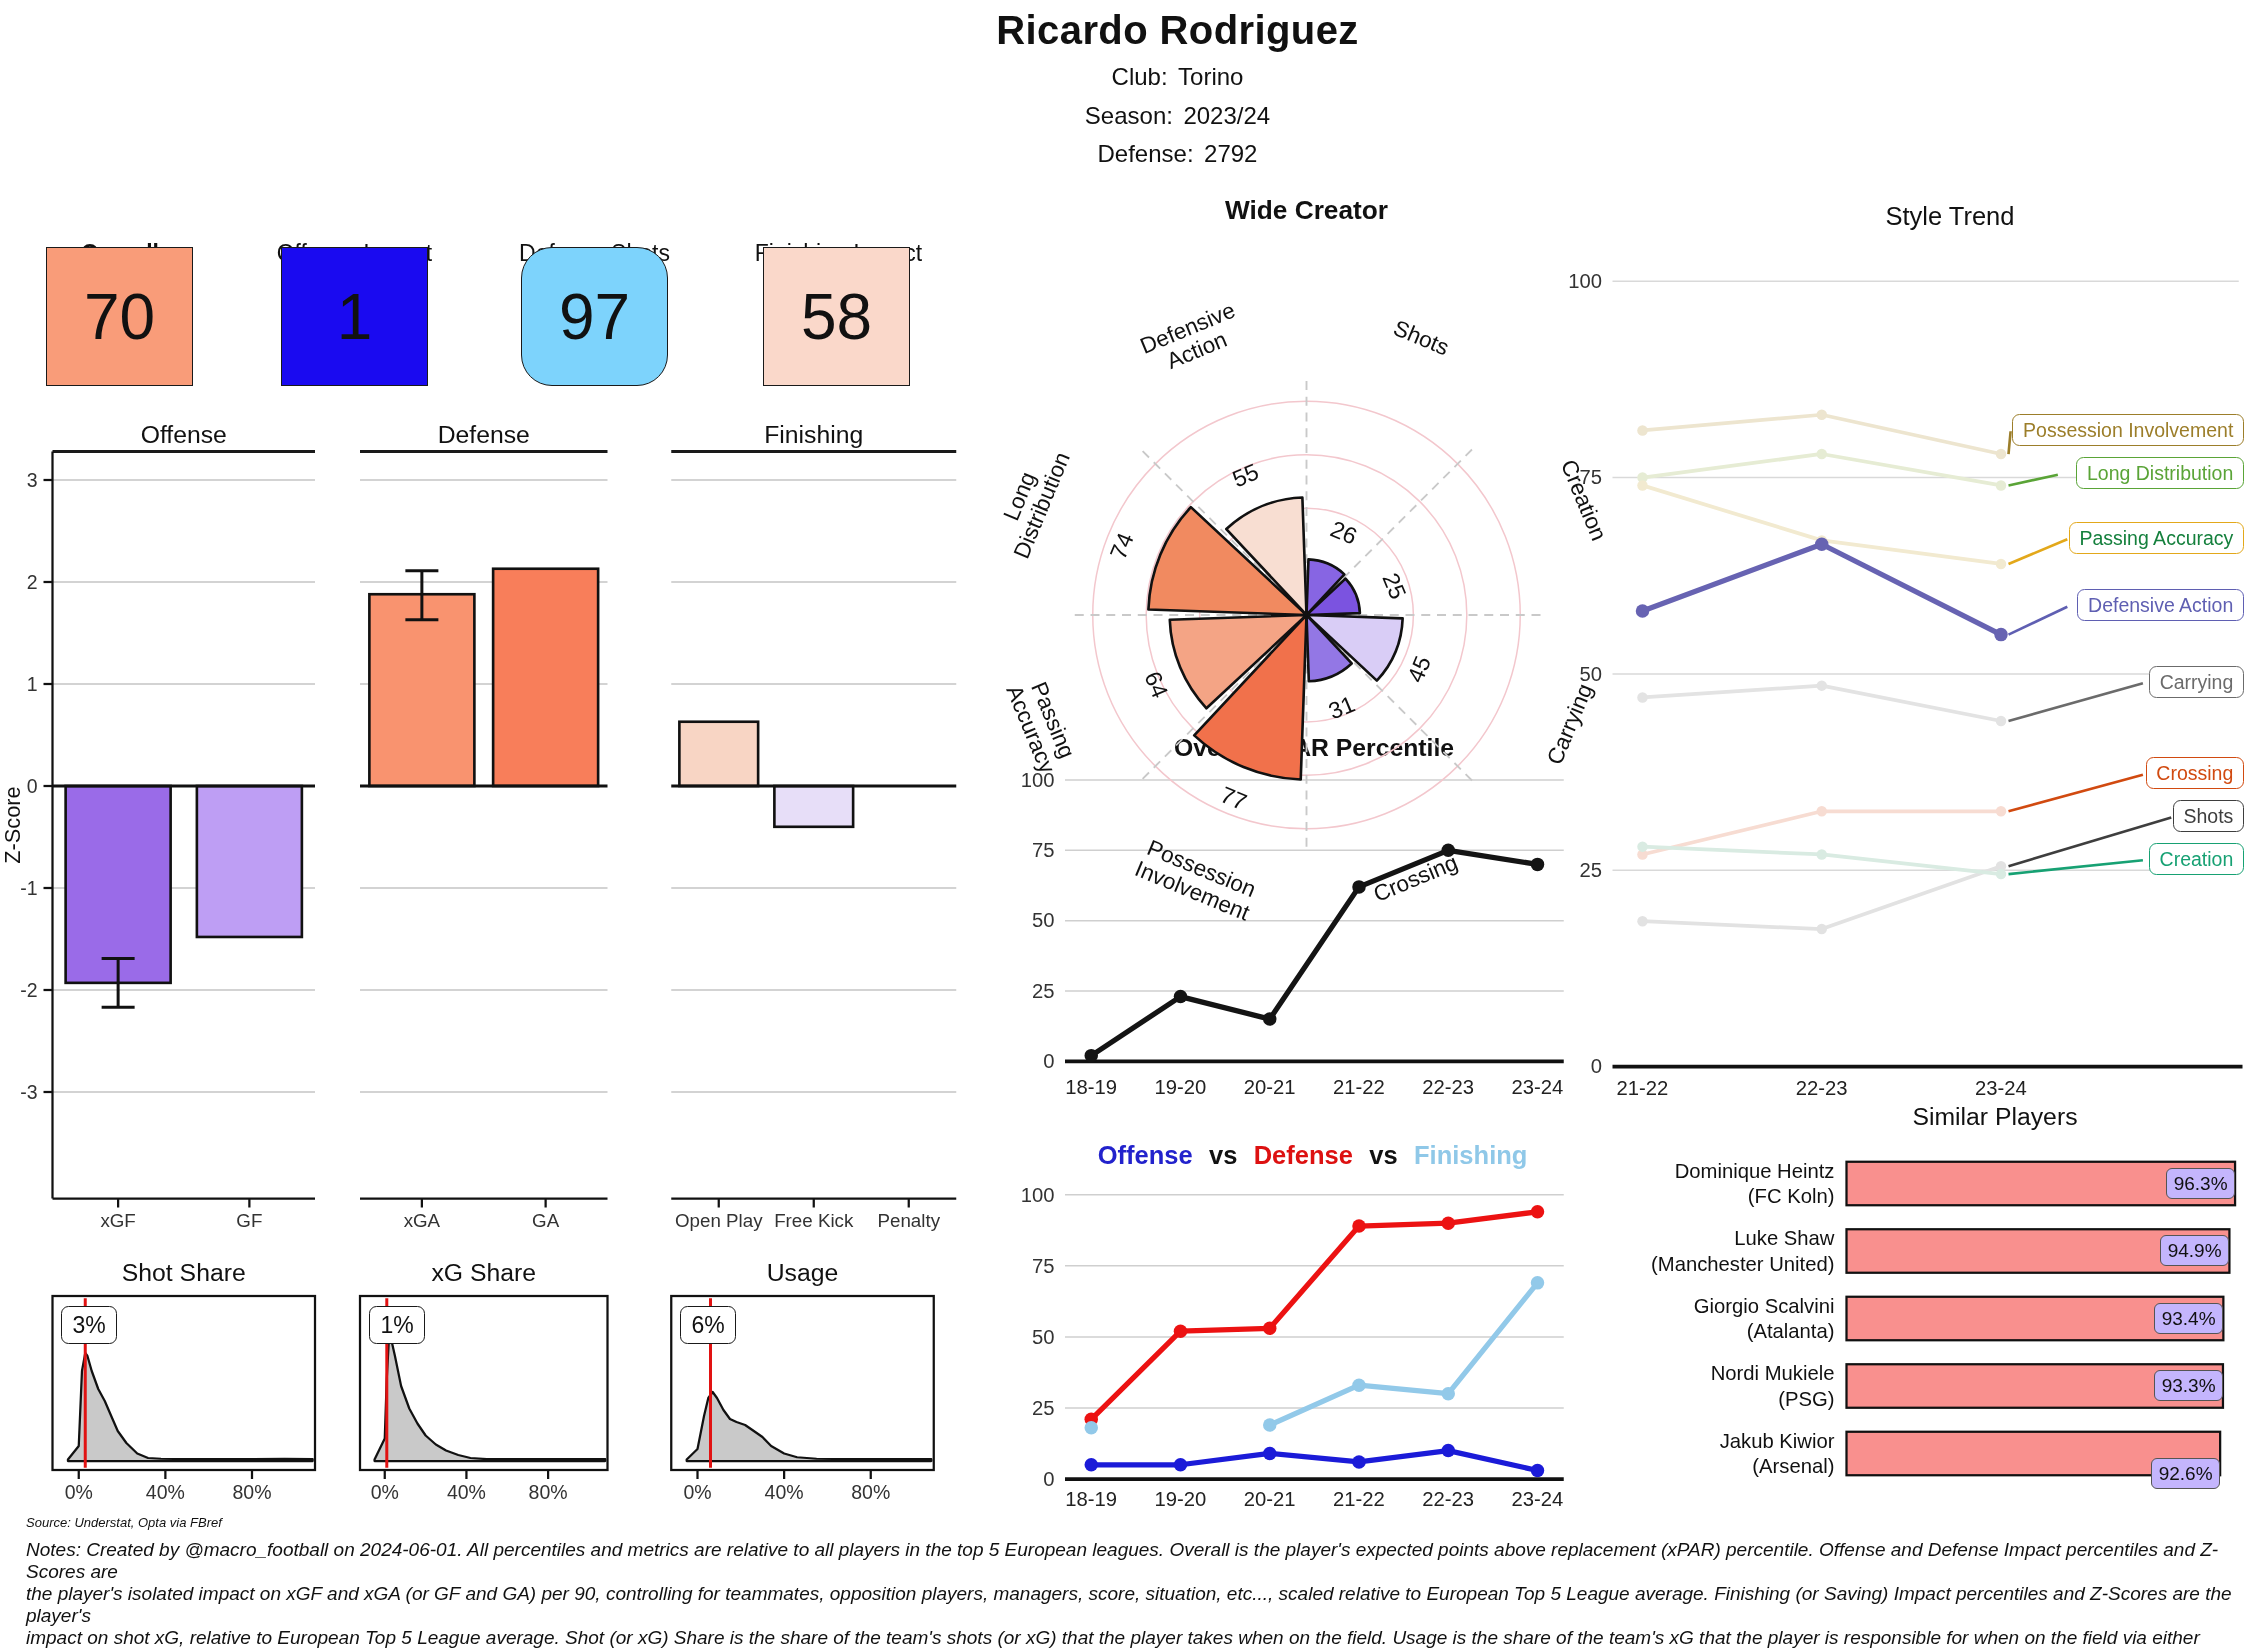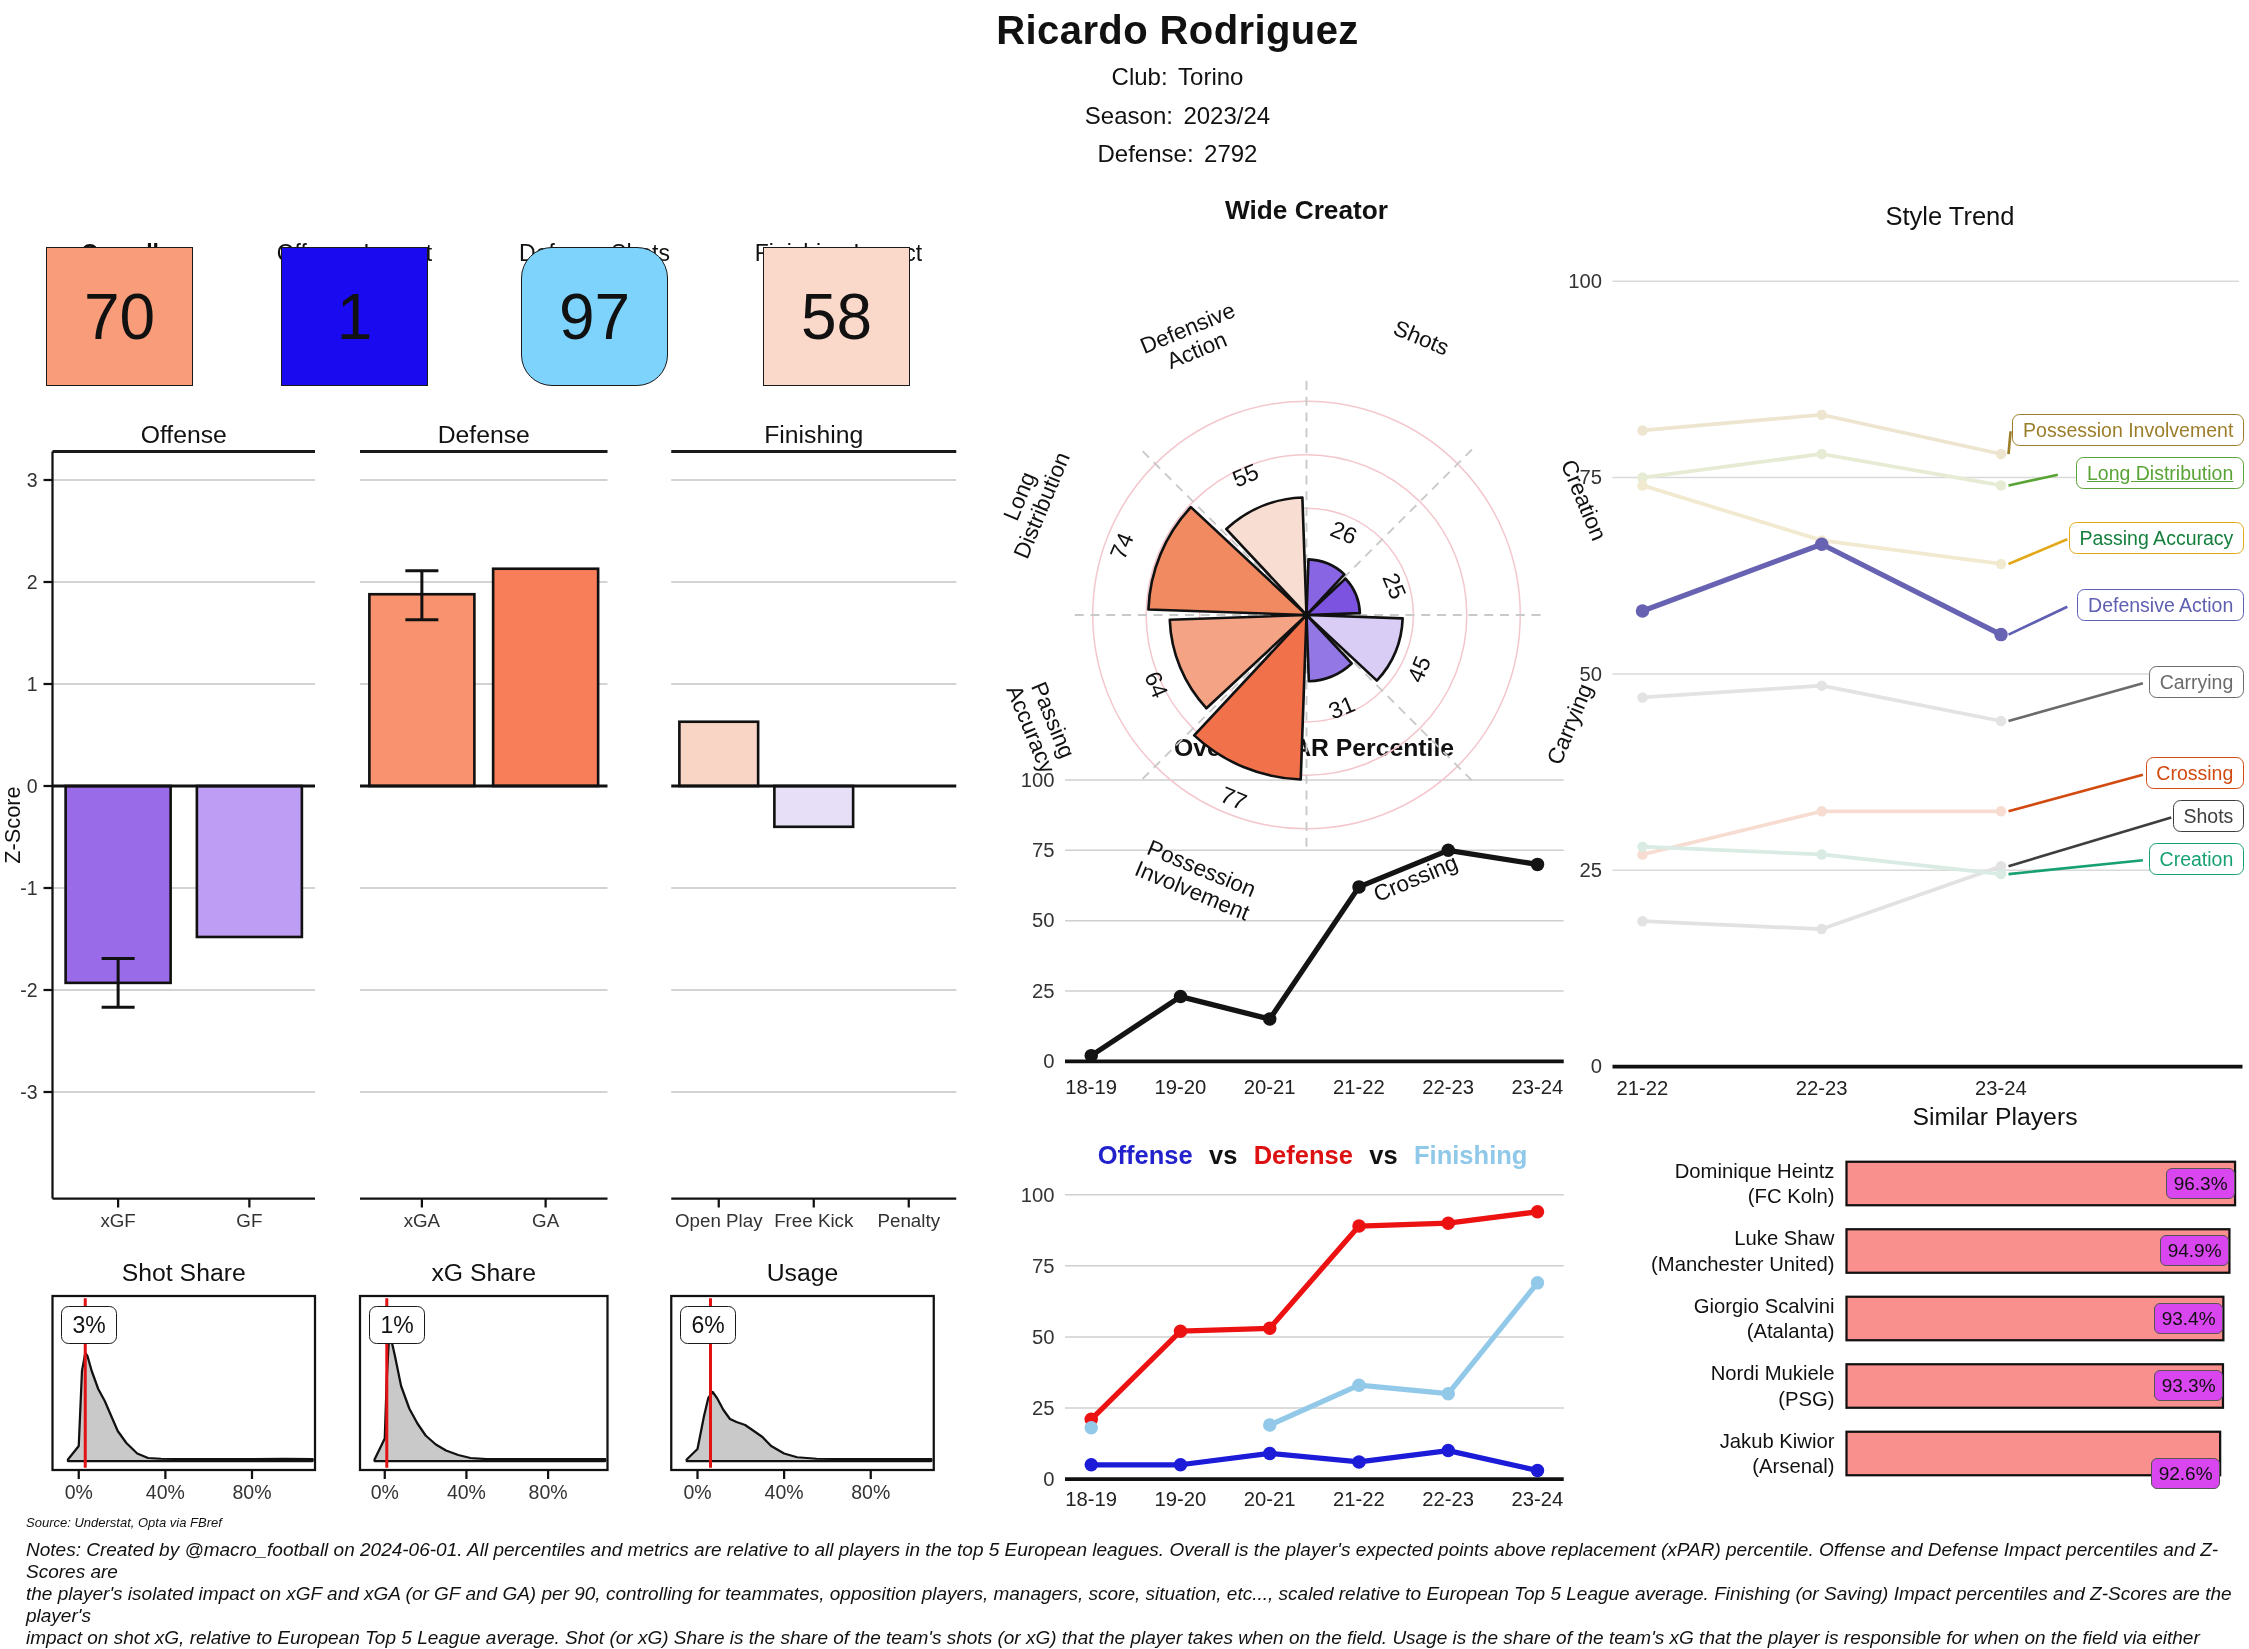--- a/index.html
+++ b/index.html
@@ -11,21 +11,21 @@
   svg text { font-family:"Liberation Sans", sans-serif; }
   .abs { position:absolute; }
   #header { left:0; top:7.5px; width:2355px; text-align:center; }
   #header .ttl { font-size:40px; font-weight:bold; letter-spacing:0.4px; }
   #header .sub { font-size:24px; margin-top:10.5px; }
   #header .sub .lbl { margin-right:10.5px; }
   .card-label { font-size:23px; text-align:center; width:195px;margin-top:36px; }
   .card { width:147px; height:139px; border:1.9px solid #1a1a1a; display:flex; align-items:center; justify-content:center; font-size:64px; }
   .dbadge { border:1.9px solid #1a1a1a; border-radius:7.5px; background:#fff; font-size:23px; padding:4.5px 10.5px; }
   .stylebox { border:1.9px solid; border-radius:7.5px; background:#fff; font-size:19.5px; padding:3.7px 9.7px; white-space:nowrap; }
-  .simbadge { border:1.5px solid #555; border-radius:6px; background:#d946ef; font-size:19px; padding:3.7px 6.7px; color:#111; }
+  .simbadge { border:1.5px solid #555; border-radius:6px; background:#c4b5fd; font-size:19px; padding:3.7px 6.7px; color:#111; }
   #ovdf-title { left:1050px; top:1141px; width:525px; text-align:center; font-size:25.5px; font-weight:bold; }
   #ovdf-title span { margin:0 8.2px; }
   #source-line { left:26px; top:1515px; font-size:13px; font-style:italic; }
   #notes-block { left:26px; top:1539px; width:2212px; font-size:19px; font-style:italic; line-height:22px; white-space:pre-line; }
 </style>
 </head>
 <body>
 
 <div id="page">
 
@@ -372,21 +372,21 @@
   <div class="abs card" style="left: 521px; top: 247px; background: #7dd3fc; border-radius: 31px;">97</div>
   <div class="abs card" style="left: 763px; top: 247px; background: rgb(250, 216, 202);">58</div>
 
   <div class="abs dbadge" style="left:61px;top:1306px">3%</div>
   <div class="abs dbadge" style="left:369px;top:1306px">1%</div>
   <div class="abs dbadge" style="left:680px;top:1306px">6%</div>
 
   <div id="ovdf-title" class="abs"><span style="color: rgb(34, 34, 204);">Offense</span><span style="color: rgb(17, 17, 17);">vs</span><span style="color: rgb(221, 17, 17);">Defense</span><span style="color: rgb(17, 17, 17);">vs</span><span style="color: rgb(143, 200, 232);">Finishing</span></div>
   <div id="style-labels">
       <div class="abs stylebox" style="right: 6px; top: 414px; color: rgb(156, 126, 42); border-color: rgb(156, 126, 42);">Possession Involvement</div>
-      <div class="abs stylebox" style="right: 6px; top: 457px; color: rgb(90, 164, 55); border-color: rgb(90, 164, 55); text-decoration: underline;">Long Distribution</div>
+      <div class="abs stylebox" style="right: 6px; top: 457px; color: rgb(90, 164, 55); border-color: rgb(90, 164, 55);">Long Distribution</div>
       <div class="abs stylebox" style="right: 6px; top: 522px; color: #15803d; border-color: rgb(227, 168, 26);">Passing Accuracy</div>
       <div class="abs stylebox" style="right: 6px; top: 589px; color: rgb(95, 95, 178); border-color: rgb(95, 95, 178);">Defensive Action</div>
       <div class="abs stylebox" style="right: 6px; top: 666px; color: rgb(107, 107, 107); border-color: rgb(107, 107, 107);">Carrying</div>
       <div class="abs stylebox" style="right: 6px; top: 757px; color: rgb(209, 74, 16); border-color: rgb(209, 74, 16);">Crossing</div>
       <div class="abs stylebox" style="right: 6px; top: 800px; color: rgb(62, 62, 62); border-color: rgb(62, 62, 62);">Shots</div>
       <div class="abs stylebox" style="right: 6px; top: 843px; color: rgb(23, 161, 115); border-color: rgb(23, 161, 115);">Creation</div>
     </div>
   <div id="sim-badges">
       <div class="abs simbadge" style="left: 2166px; top: 1168px;">96.3%</div>
       <div class="abs simbadge" style="left: 2160px; top: 1235px;">94.9%</div>

